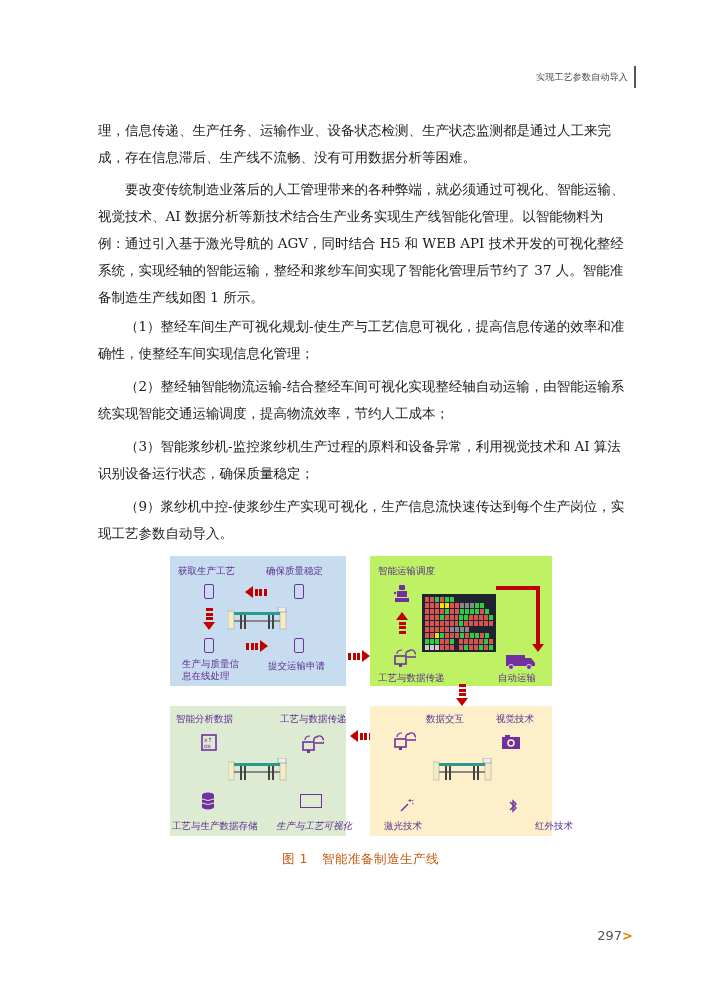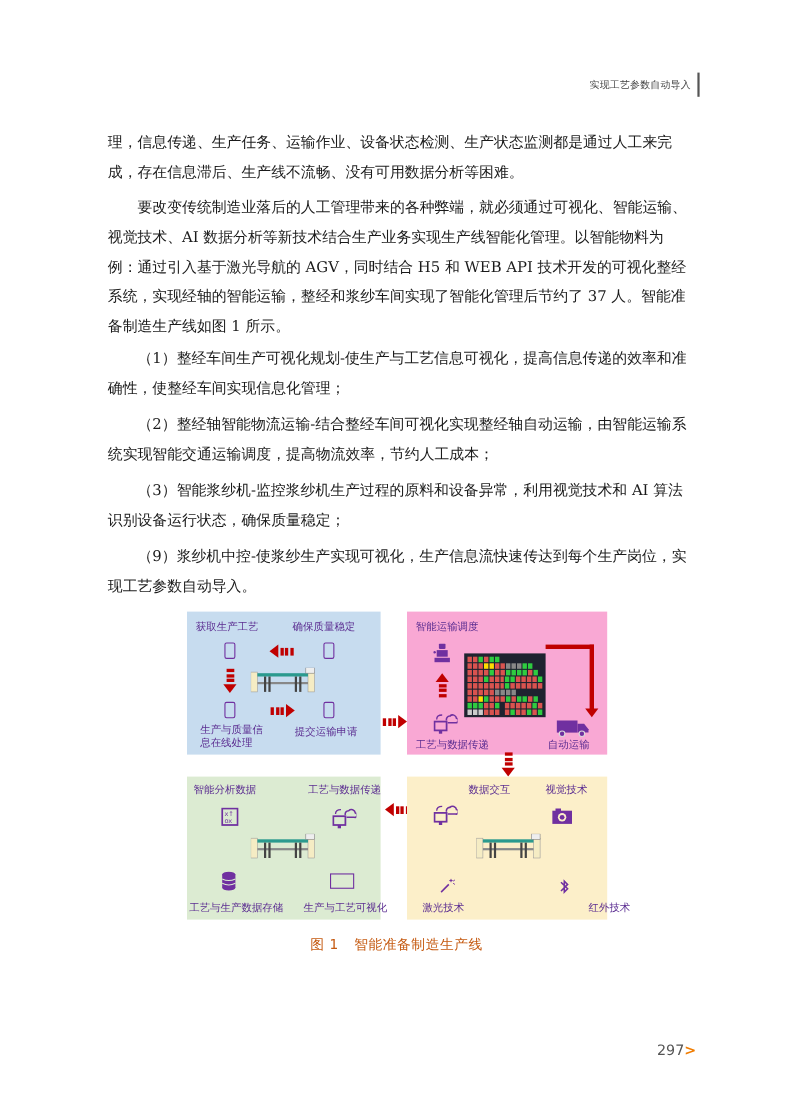--- a/index.html
+++ b/index.html
@@ -17,21 +17,21 @@
   .p1 { top: 117px; }
   .p2 { top: 176px; }
   .p3 { top: 313px; }
   .p4 { top: 373px; }
   .p5 { top: 433px; }
   .p6 { top: 493px; }
 
   .diagram { position: absolute; left: 170px; top: 556px; width: 388px; height: 282px; font-family: "DejaVu Sans", "Liberation Sans", sans-serif; }
   .quad { position: absolute; }
   .q-tl { left: 0; top: 0; width: 176px; height: 130px; background: #c7dcef; }
-  .q-tr { left: 200px; top: 0; width: 182px; height: 130px; background: #f9a8d4; }
+  .q-tr { left: 200px; top: 0; width: 182px; height: 130px; background: #bef264; }
   .q-bl { left: 0; top: 150px; width: 176px; height: 130px; background: #dcebd2; }
   .q-br { left: 200px; top: 150px; width: 182px; height: 130px; background: #fcefc9; }
 
   .lbl { position: absolute; font-size: 9.5px; color: #5b2d91; white-space: nowrap; line-height: 12px; }
   .ico { position: absolute; color: #7030a0; }
 
   .phone { width: 10px; height: 15px; border: 1.5px solid #7030a0; border-radius: 2px; background: transparent; }
 
   .arrow-h { position: absolute; height: 8px; display: flex; align-items: center; }
   .arrow-h .dash { width: 3px; height: 7px; background: #c00000; margin-right: 1.5px; }
@@ -47,21 +47,21 @@
   .dash-row { display: flex; gap: 1px; height: 5px; }
   .cell { width: 4px; height: 5px; }
 
   .elbow-h { position: absolute; left: 126px; top: 30px; width: 44px; height: 4px; background: #c00000; }
   .elbow-v { position: absolute; left: 166px; top: 30px; width: 4px; height: 60px; background: #c00000; }
   .elbow-head { position: absolute; left: 162px; top: 88px; width: 0; height: 0; border-left: 6px solid transparent; border-right: 6px solid transparent; border-top: 8px solid #c00000; }
 
   .caption { position: absolute; top: 851px; left: 0; width: 721px; text-align: center; font-family: "DejaVu Sans", "Liberation Sans", sans-serif; font-size: 12.5px; color: #c55a11; letter-spacing: 0.5px; }
   .caption .num { margin-right: 14px; }
 
-  .page-num { position: absolute; top: 948px; right: 88px; font-family: "DejaVu Sans", "Liberation Sans", sans-serif; font-size: 13px; color: #555; margin-left: 13px; }
+  .page-num { position: absolute; top: 928px; right: 88px; font-family: "DejaVu Sans", "Liberation Sans", sans-serif; font-size: 13px; color: #555; margin-left: 13px; }
   .page-num .chev { color: #f07c00; font-weight: bold; }
 </style>
 </head>
 <body>
 
 <div class="header">
   <span class="header-text">实现工艺参数自动导入</span>
   <span class="header-bar"></span>
 </div>
 
@@ -317,21 +317,21 @@
       <rect x="50" y="0" width="8" height="5" fill="#eee" stroke="#777" stroke-width="0.5"></rect>
     </svg>
     <svg class="ico" style="left:31px;top:86px;" width="14" height="18" viewBox="0 0 14 18">
       <ellipse cx="7" cy="3" rx="6" ry="2.5" fill="#7030a0"></ellipse>
       <rect x="1" y="3" width="12" height="12" fill="#7030a0"></rect>
       <ellipse cx="7" cy="15" rx="6" ry="2.5" fill="#7030a0"></ellipse>
       <path d="M1 7 q6 3 12 0 M1 11 q6 3 12 0" stroke="#dcebd2" stroke-width="1" fill="none"></path>
     </svg>
     <div class="ico" style="left:130px;top:88px;width:22px;height:14px;border:1.6px solid #7030a0;"></div>
     <span class="lbl" style="left:2px;top:114px;">工艺与生产数据存储</span>
-    <span class="lbl" style="left:106px;top:114px;">生产与工艺可视化</span>
+    <span class="lbl" style="left:106px;top:114px;font-style:italic;">生产与工艺可视化</span>
   </div>
 
   <div class="arrow-h" style="left:180px;top:176px;">
     <span class="head-l"></span>
       <span class="dash"></span>
       <span class="dash"></span>
       <span class="dash"></span>
   </div>
 
   <div class="quad q-br">

